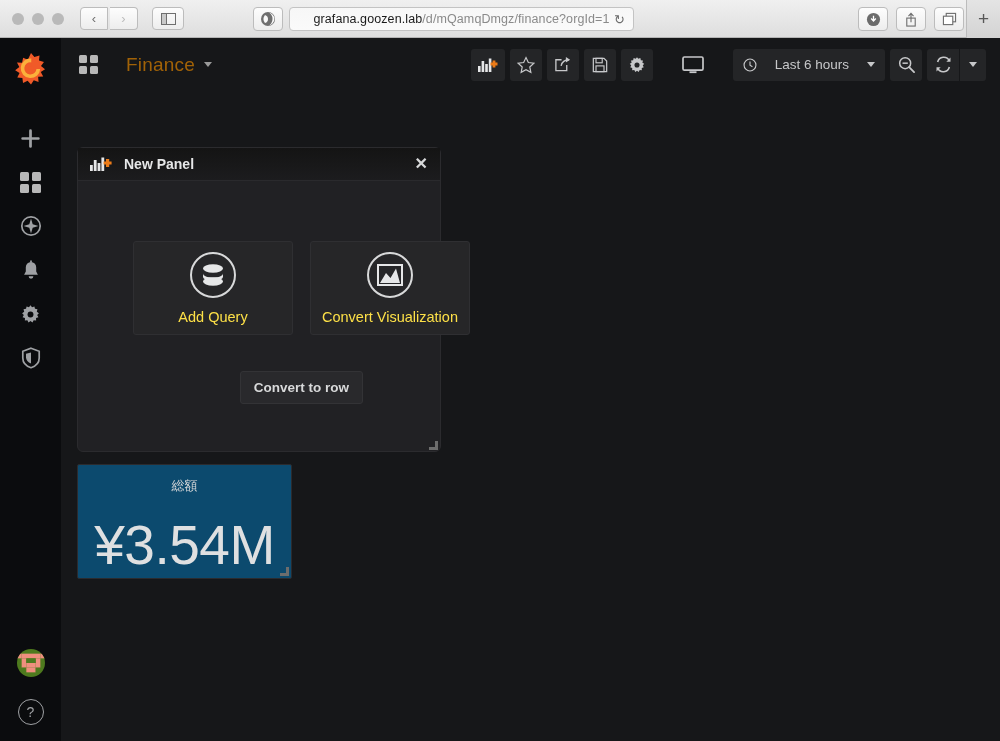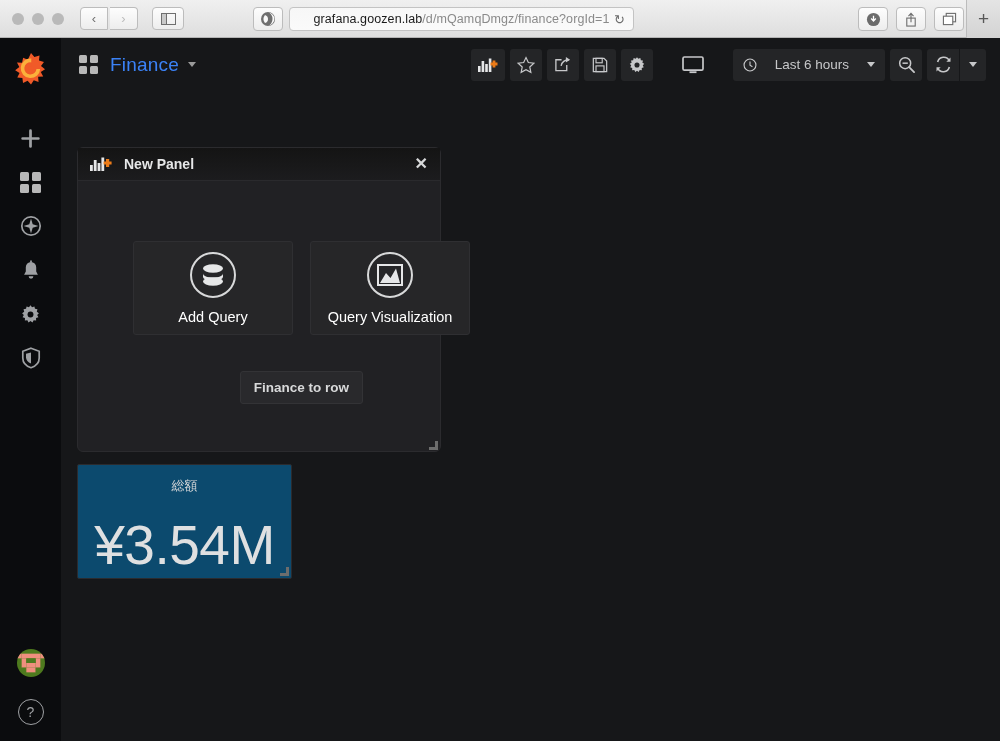--- a/index.html
+++ b/index.html
@@ -72,21 +72,21 @@
   .help-icon { width: 26px; height: 26px; border: 1.6px solid #9fa1a4; border-radius: 50%;
     display:flex; align-items:center; justify-content:center; color:#9fa1a4; font-size:14px; }
 
   
   .navbar {
     position: absolute; left: 61px; top: 0; right: 0; height: 53px;
     display: flex; align-items: center; padding: 0 14px 0 18px;
   }
   .dash-icon { width: 19px; height: 19px; display: grid; grid-template-columns: 8px 8px; grid-template-rows: 8px 8px; gap: 3px; }
   .dash-icon i { background: #b8b8b8; border-radius: 1.5px; display:block; }
-  .dash-title { color: #3b82f6; font-size: 19px; margin-left: 12px; letter-spacing: .2px; }
+  .dash-title { color: #a16207; font-size: 19px; margin-left: 28px; letter-spacing: .2px; }
   .caret-down { width:0;height:0;border-left:4px solid transparent;border-right:4px solid transparent;border-top:5px solid #9a9a9a; margin-left:9px; }
 
   .nav-right { margin-left: auto; display: flex; align-items: center; gap: 5px; }
   .nav-btn {
     height: 32px; min-width: 32px; padding: 0 7px; border-radius: 3px; background: #242527;
     display: flex; align-items: center; justify-content: center; color: #c7c8ca;
   }
   .nav-btn.plain { background: transparent; }
   .nav-gap { width: 12px; }
   .time-picker {
@@ -110,21 +110,21 @@
   }
   .panel-header-title { color: #e6e7e8; font-size: 14px; font-weight: bold; margin-left: 12px; }
   .panel-close { margin-left: auto; color: #d8d9da; font-size: 16px; font-weight: bold; line-height: 1; }
 
   .panel-body { position: relative; height: 271px; }
   .big-buttons { position: absolute; left: 55px; top: 60px; display: flex; gap: 17px; }
   .big-btn {
     width: 160px; height: 94px; background: #262628; border: 1px solid #2f2f32; border-radius: 3px;
     display: flex; flex-direction: column; align-items: center; justify-content: center; gap: 11px;
   }
-  .big-btn-label { color: #ffffff; font-size: 14.5px; }
+  .big-btn-label { color: #fde047; font-size: 14.5px; }
   .circ { width: 46px; height: 46px; border: 2px solid #d8d9da; border-radius: 50%;
     display:flex; align-items:center; justify-content:center; }
 
   .convert-row {
     position: absolute; left: 162px; top: 190px; width: 123px; height: 33px;
     background: #29292c; border: 1px solid #333336; border-radius: 3px;
     display: flex; align-items: center; justify-content: center;
     color: #d8d9da; font-size: 13.5px; font-weight: bold;
   }
 
@@ -401,26 +401,26 @@
             <span class="big-btn-label">Add Query</span>
           </div>
 
           <div class="big-btn">
             <span class="circ">
               <svg width="26" height="24" viewBox="0 0 26 24">
                 <rect x="1" y="2" width="24" height="20" fill="none" stroke="#e6e7e8" stroke-width="2"></rect>
                 <path d="M3 20 L9 10 L13.5 15 L19 5.5 L23 20z" fill="#e6e7e8"></path>
               </svg>
             </span>
-            <span class="big-btn-label">Query Visualization</span>
+            <span class="big-btn-label">Convert Visualization</span>
           </div>
         </div>
 
         <div class="convert-row">
-          <span>Finance to row</span>
+          <span>Convert to row</span>
         </div>
 
         <div class="resize-handle">
           <i class="a"></i>
             <i class="b"></i>
         </div>
       </div>
     </div>
 
     <div class="panel-stat">

